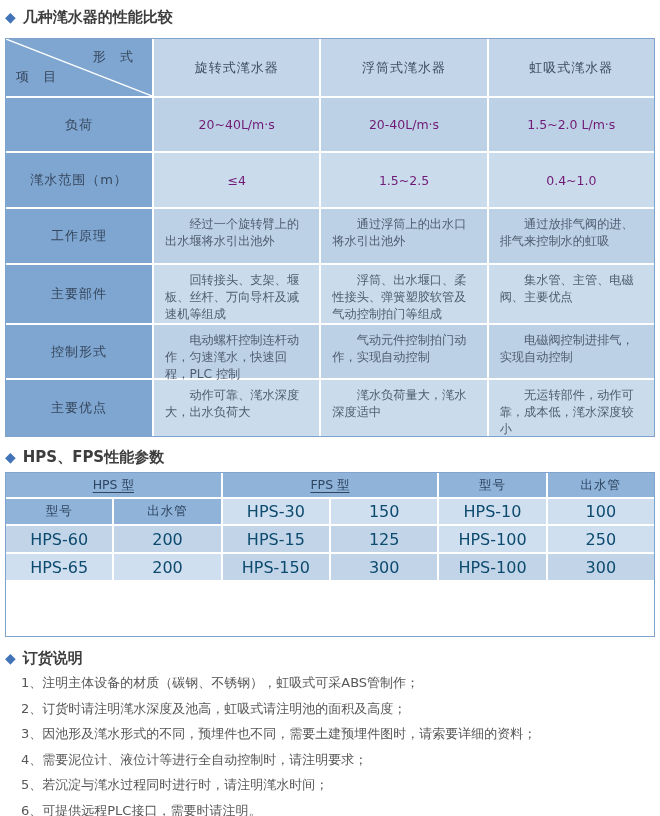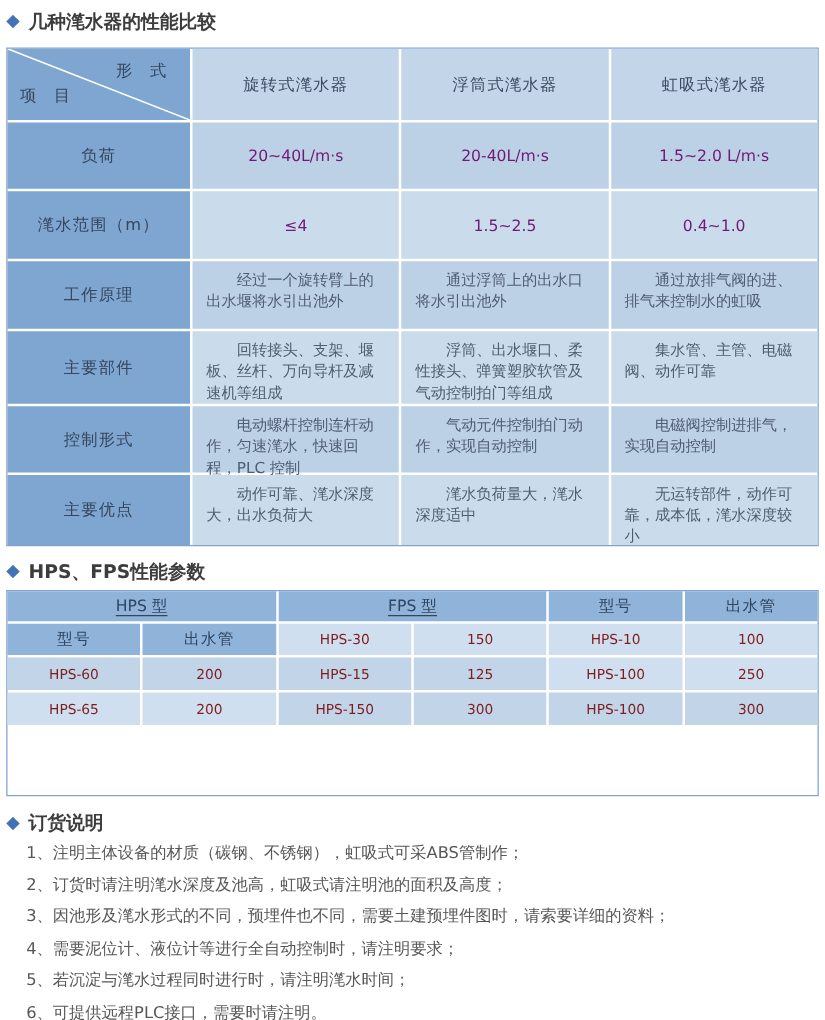--- a/index.html
+++ b/index.html
@@ -78,21 +78,21 @@
     background:#8fb3d9; color:#2f4560; font-size:12.5px;
     display:flex; align-items:center; justify-content:center;
   }
   .grp span { text-decoration:underline; text-underline-offset:3px; }
   .phead {
     background:#8fb3d9; color:#2f4560; font-size:12.5px;
     display:flex; align-items:center; justify-content:center;
     letter-spacing:1px;
   }
   .pcell {
-    color:#7f1d1d; font-size:11px;
+    color:#0c4a6e; font-size:16px;
     display:flex; align-items:center; justify-content:center;text-align:right;
   }
   .prow-a { background:#cfdfef; }
   .prow-b { background:#c2d4e8; }
 
   
   .notes { margin:0; padding:2px 0 0 16px; list-style:none; }
   .notes li {
     color:#575757; font-size:13px; line-height:16px;
     margin-bottom:9.5px;
@@ -132,21 +132,21 @@
     <div class="cell val row-b">0.4~1.0</div>
 
     <div class="cell lbl">工作原理</div>
     <div class="cell par row-a">经过一个旋转臂上的出水堰将水引出池外</div>
     <div class="cell par row-a">通过浮筒上的出水口将水引出池外</div>
     <div class="cell par row-a">通过放排气阀的进、排气来控制水的虹吸</div>
 
     <div class="cell lbl">主要部件</div>
     <div class="cell par row-b">回转接头、支架、堰板、丝杆、万向导杆及减速机等组成</div>
     <div class="cell par row-b">浮筒、出水堰口、柔性接头、弹簧塑胶软管及气动控制拍门等组成</div>
-    <div class="cell par row-b">集水管、主管、电磁阀、动作可靠</div>
+    <div class="cell par row-b">集水管、主管、电磁阀、主要优点</div>
 
     <div class="cell lbl">控制形式</div>
     <div class="cell par row-a">电动螺杆控制连杆动作，匀速滗水，快速回程，PLC 控制</div>
     <div class="cell par row-a">气动元件控制拍门动作，实现自动控制</div>
     <div class="cell par row-a">电磁阀控制进排气，实现自动控制</div>
 
     <div class="cell lbl">主要优点</div>
     <div class="cell par row-b">动作可靠、滗水深度大，出水负荷大</div>
     <div class="cell par row-b">滗水负荷量大，滗水深度适中</div>
     <div class="cell par row-b">无运转部件，动作可靠，成本低，滗水深度较小</div>

